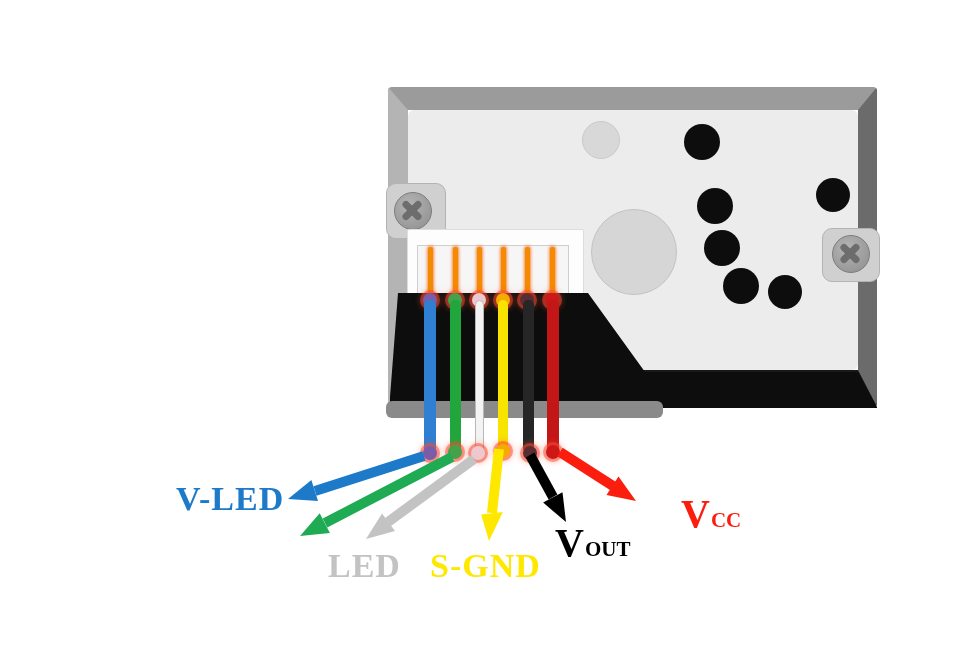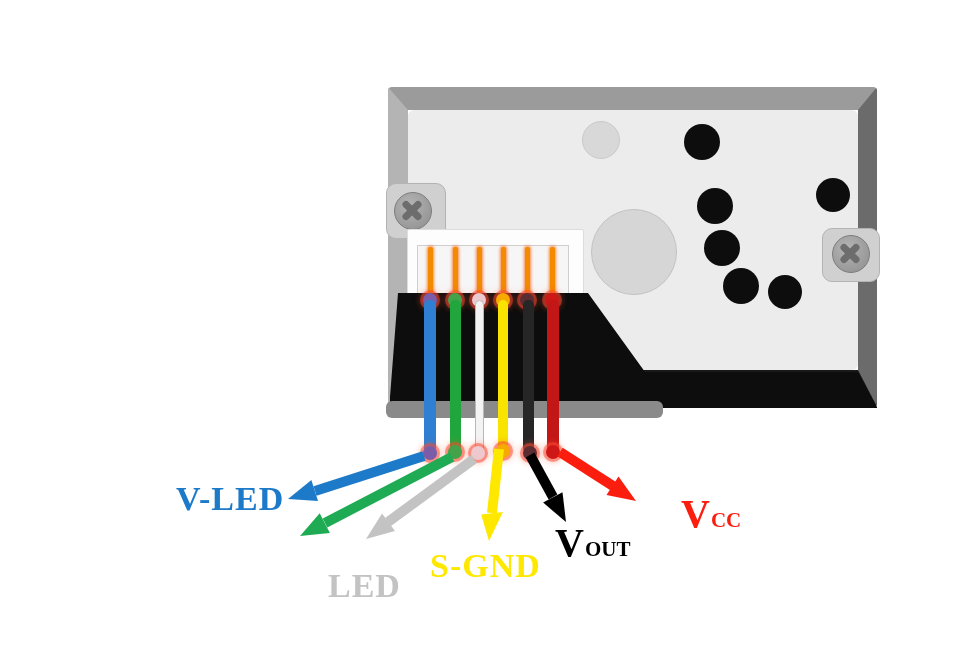--- a/index.html
+++ b/index.html
@@ -142,18 +142,18 @@
       <line x1="530" y1="455" x2="553" y2="497" stroke="#000000" stroke-width="10"></line>
       <polygon points="566,522 543.1,502.6 562.5,492.2" fill="#000000"></polygon>
     </g>
     <g>
       <line x1="560" y1="452" x2="613" y2="486" stroke="#fb1d0e" stroke-width="10"></line>
       <polygon points="636,501 606.5,495.1 618.5,476.5" fill="#fb1d0e"></polygon>
     </g>
   </svg>
 
   <div class="abs lbl fs34" style="left:176px;top:482px;color:#1d7ac9;"><span>V-LED</span><span class="sub"></span></div>
-  <div class="abs lbl fs34" style="left:328px;top:549px;color:#c3c3c3;margin-top:20px;"><span>LED</span><span class="sub"></span></div>
+  <div class="abs lbl fs34" style="left:328px;top:549px;color:#c3c3c3;"><span>LED</span><span class="sub"></span></div>
   <div class="abs lbl fs34" style="left:430px;top:549px;color:#ffe800;"><span>S-GND</span><span class="sub"></span></div>
   <div class="abs lbl fs40" style="left:555px;top:523px;color:#000000;"><span>V</span><span class="sub">OUT</span></div>
   <div class="abs lbl fs40" style="left:636px;top:494px;color:#fb1d0e;margin-left:45px;"><span>V</span><span class="sub">CC</span></div>
 
 </div>
 
 </body></html>

